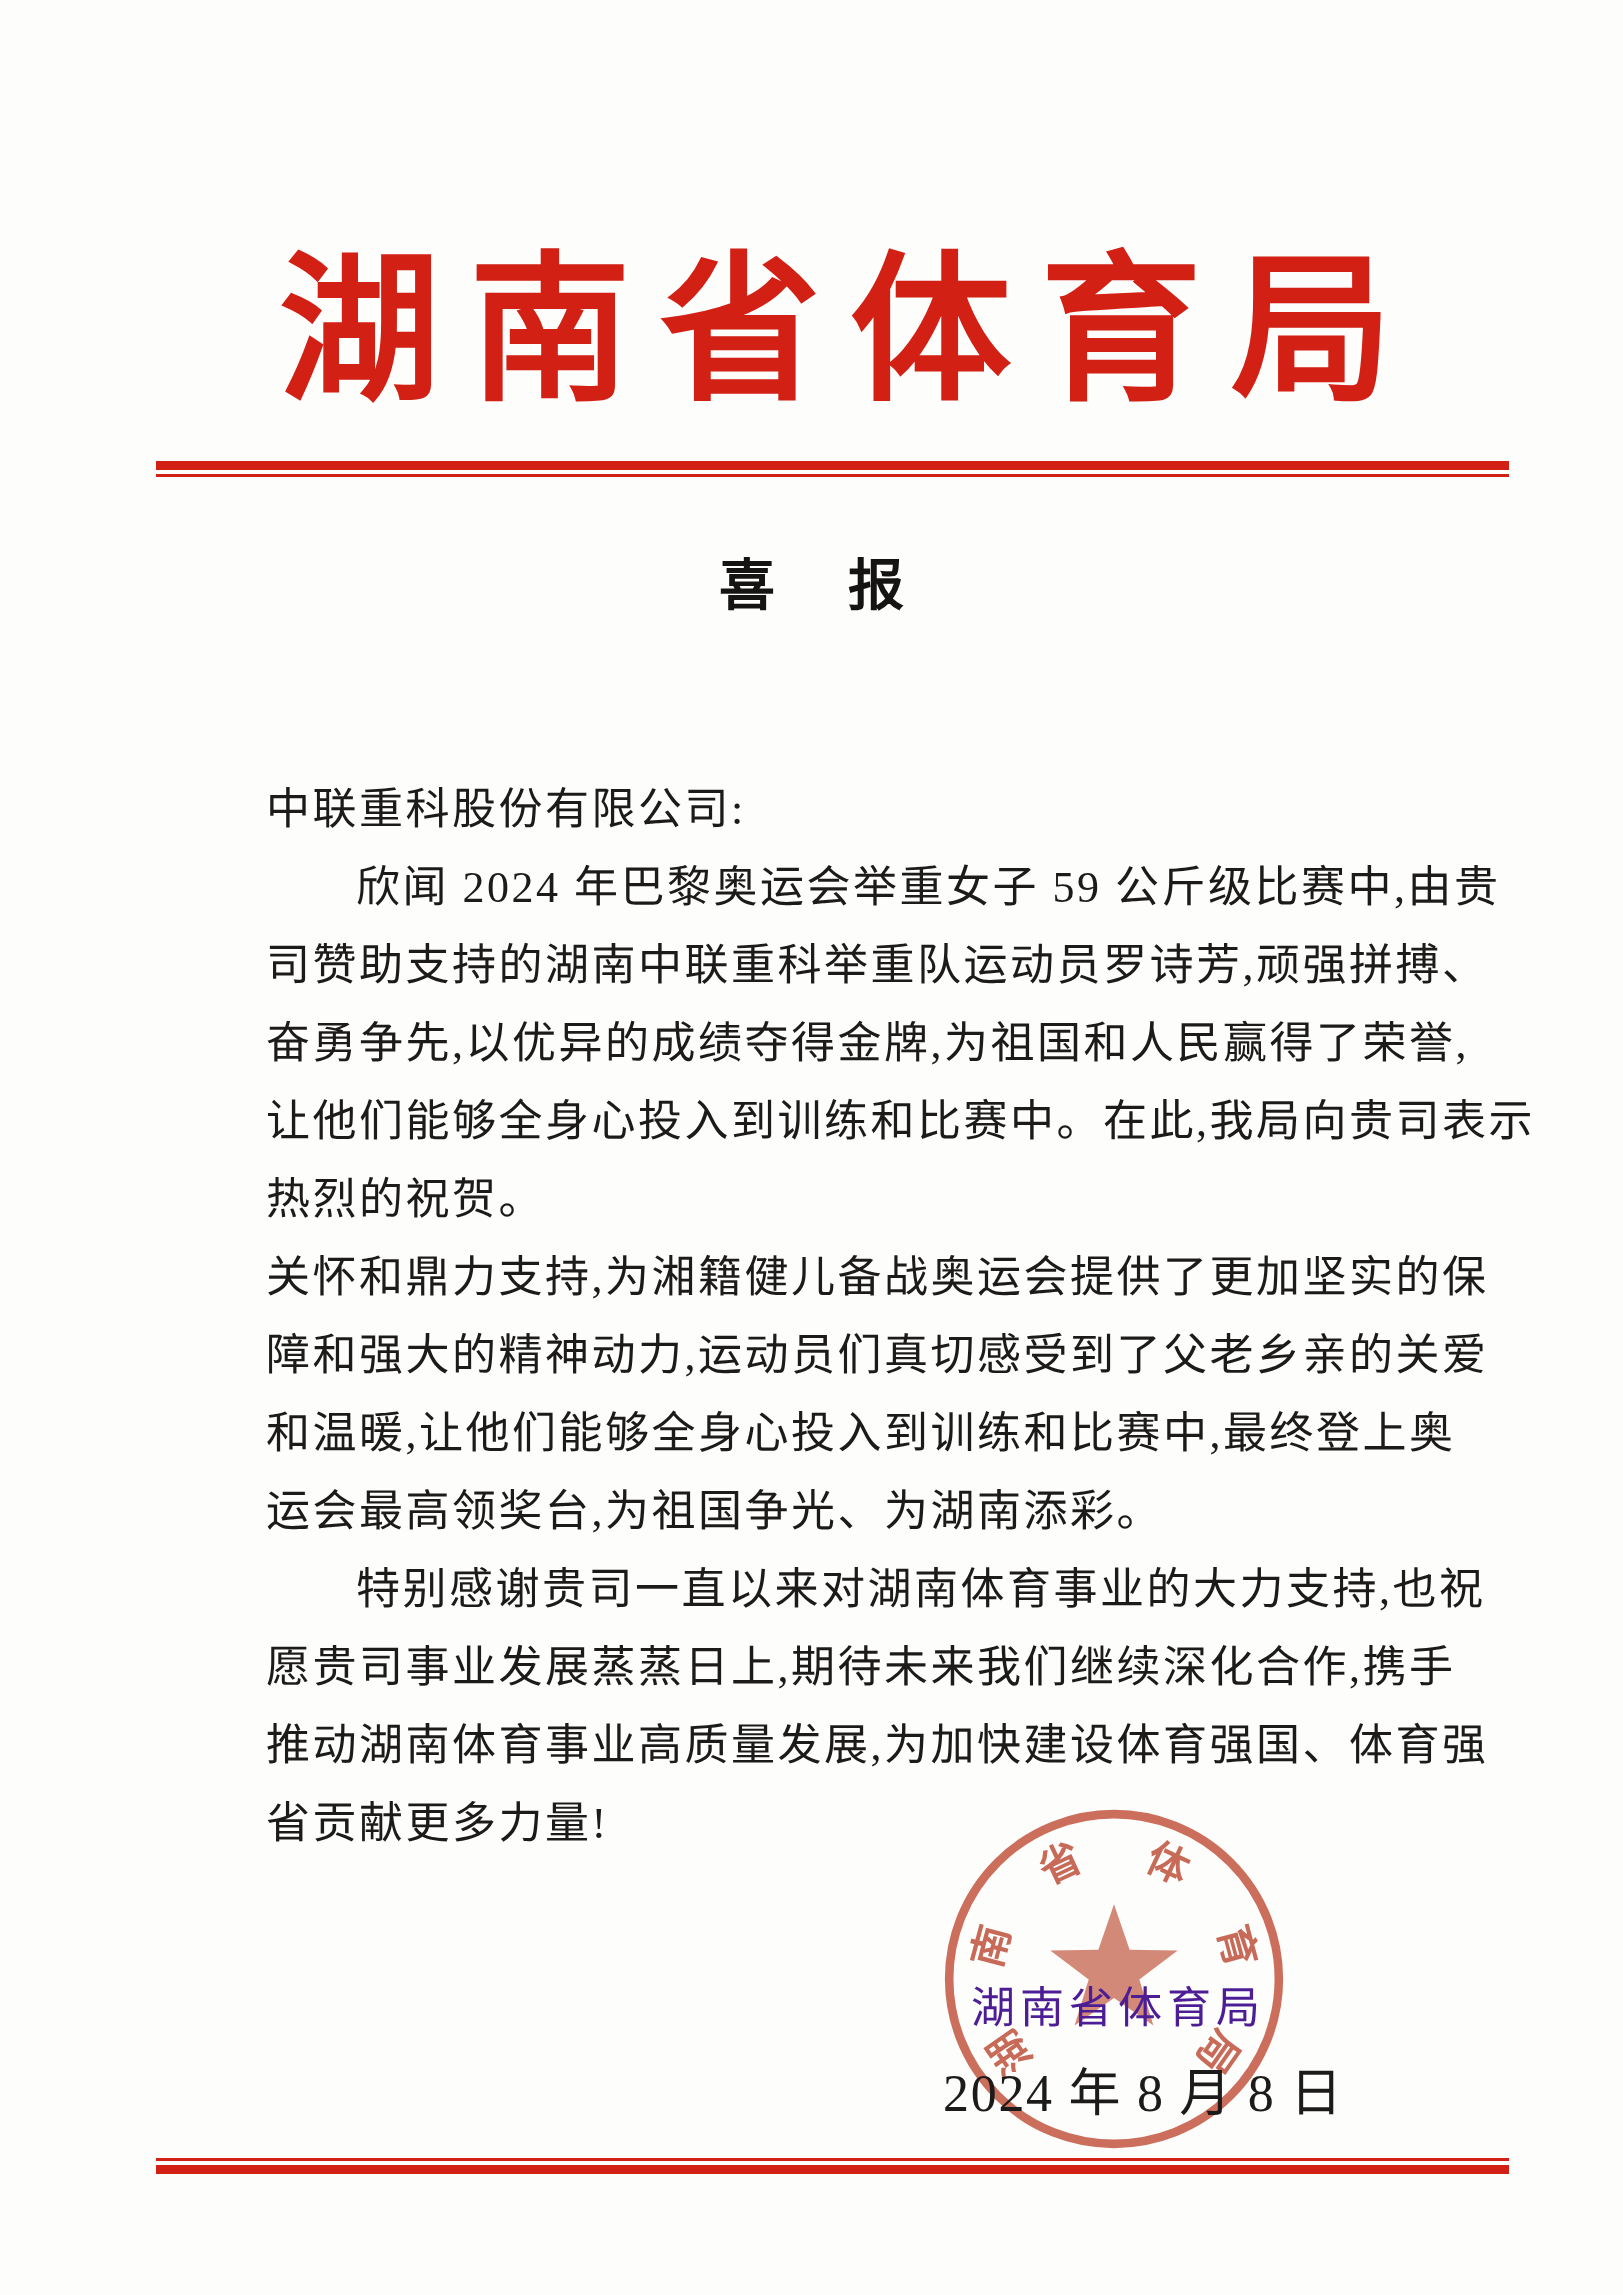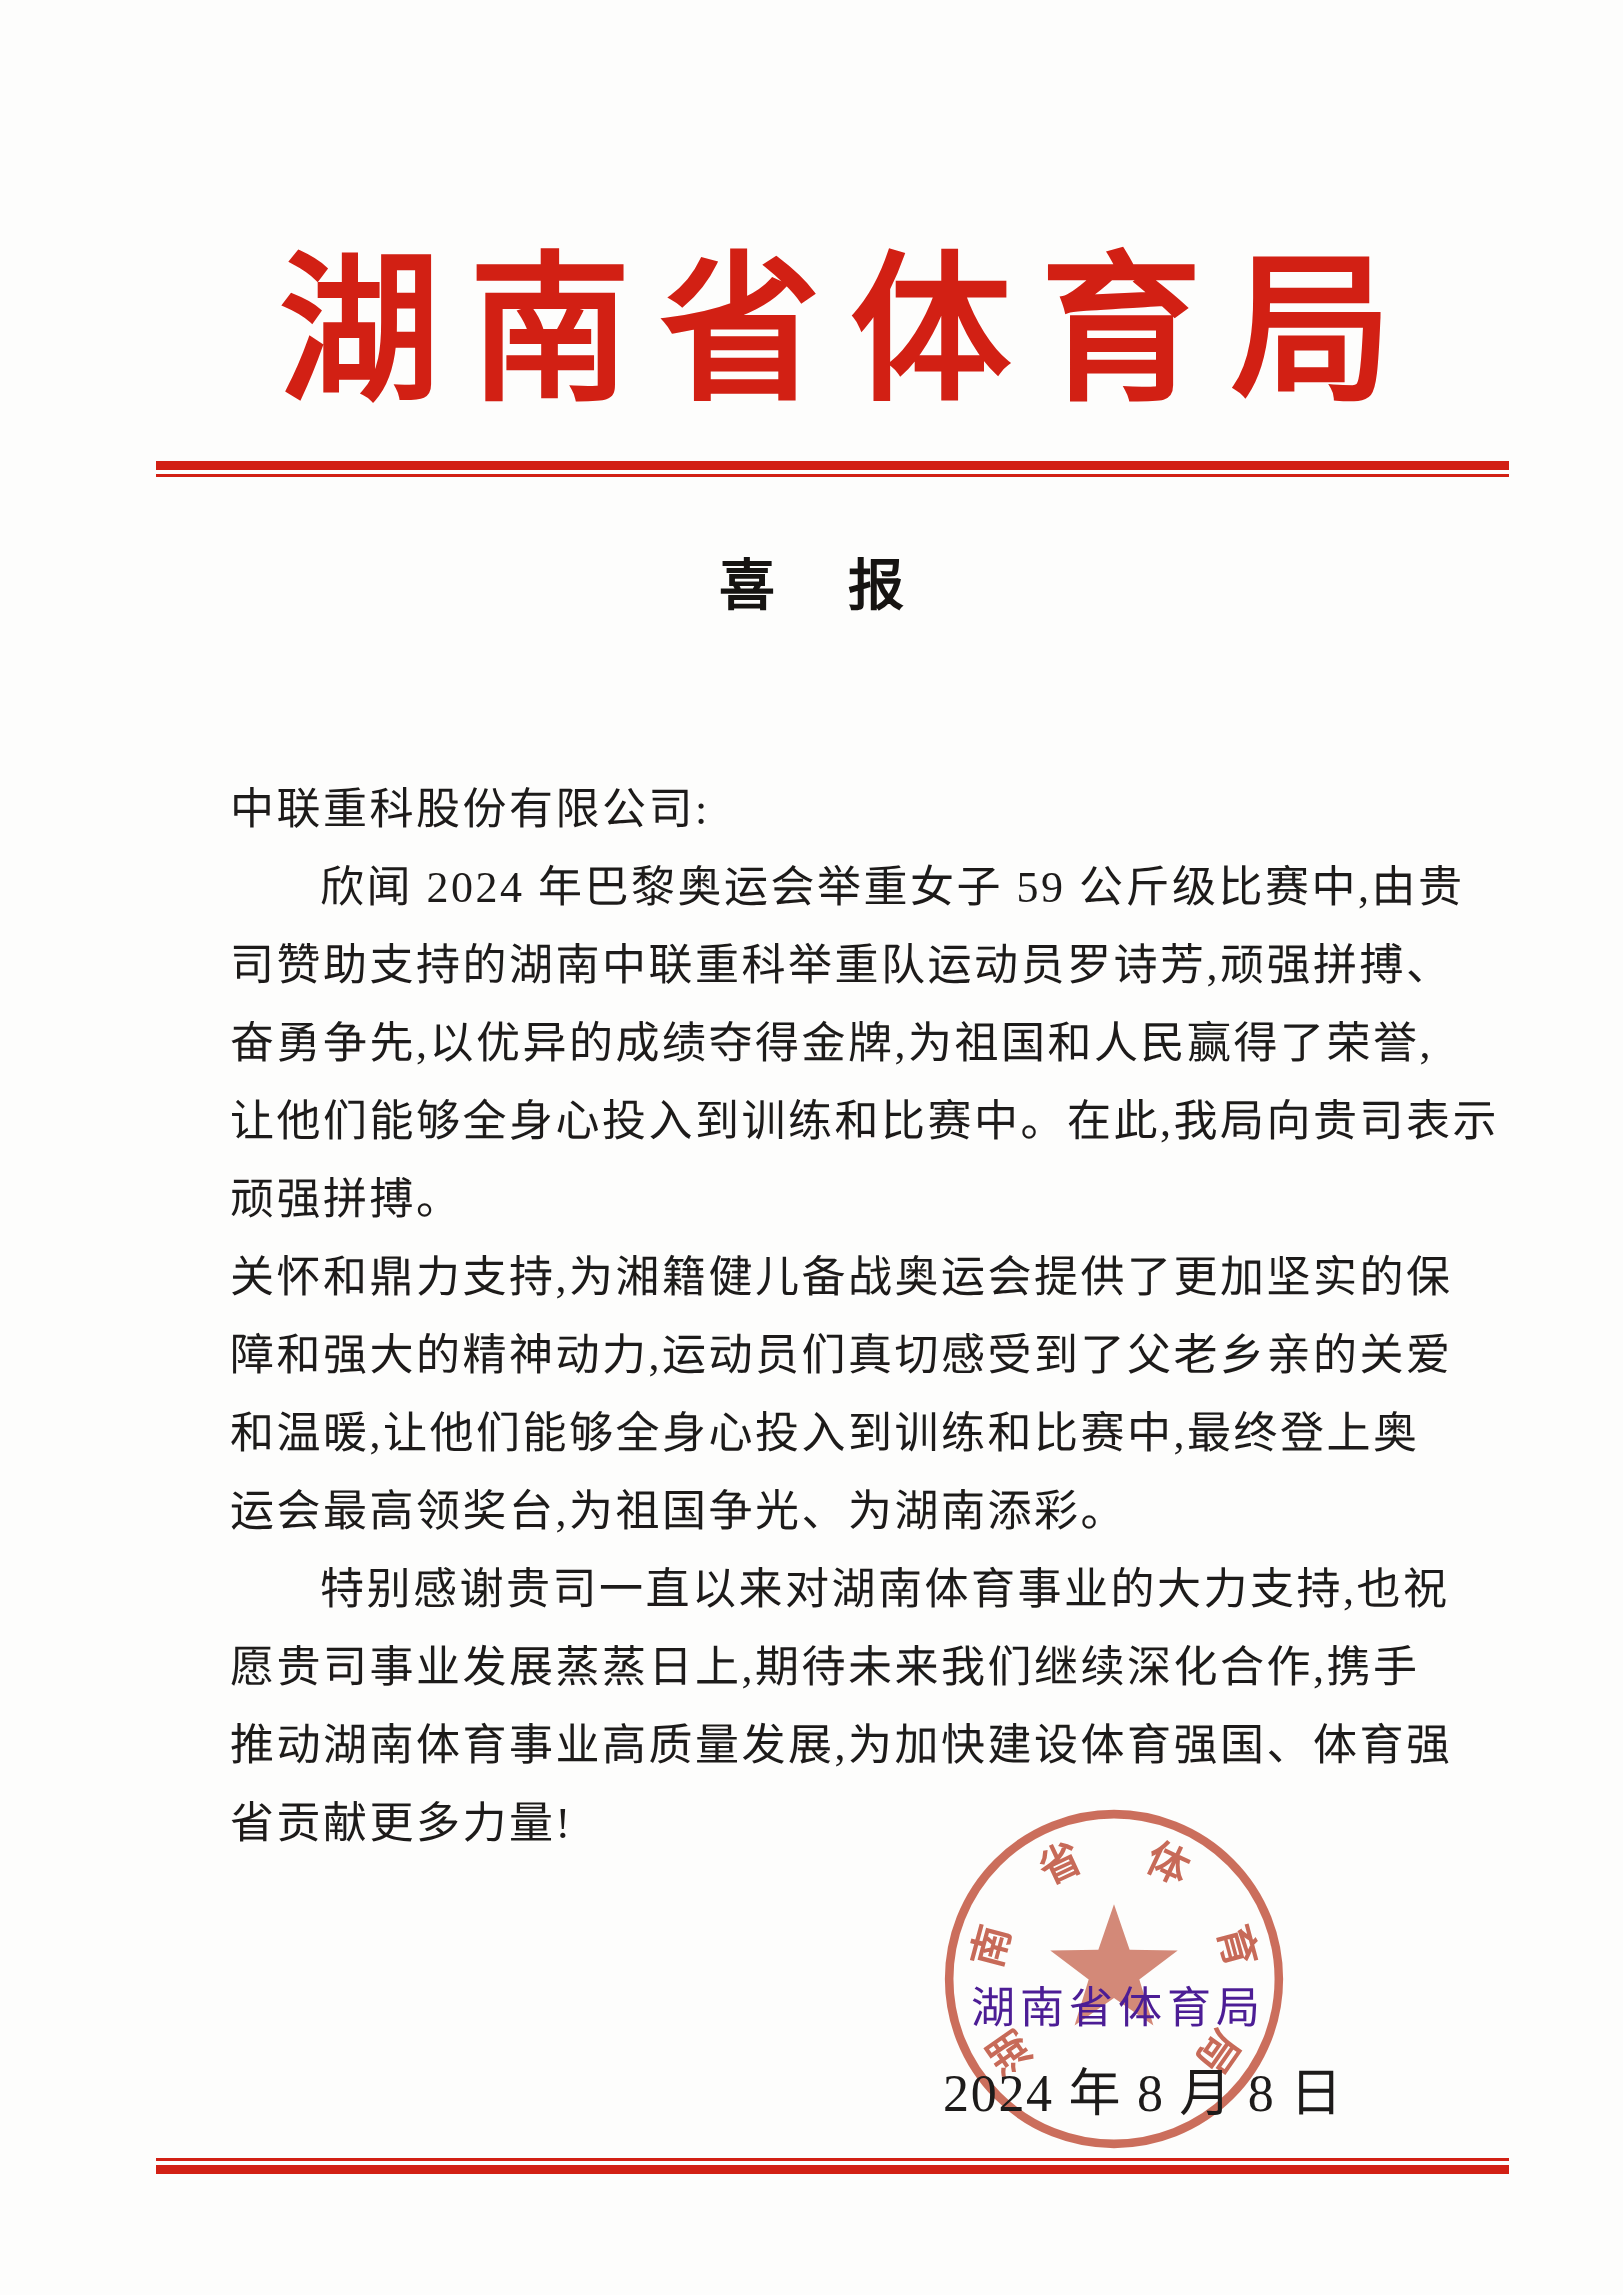--- a/index.html
+++ b/index.html
@@ -32,21 +32,21 @@
     position:absolute;left:0;top:551px;width:100%;
     display:flex;justify-content:center;gap:73px;
     font-size:56px;font-weight:bold;color:#161412;line-height:1.25;
   }
   
   .body-text{
     position:absolute;left:230px;top:771px;width:1177px;
     font-size:44px;line-height:78px;color:#1d1b1a;
     letter-spacing:2.5px;
   }
-  .line{height:78px;white-space:nowrap;}
+  .line{height:78px;white-space:nowrap;margin-left:36px;}
   .indent{padding-left:90px;}
   
   .sig-name{
     position:absolute;left:971px;top:1972px;z-index:3;
     font-size:44px;color:#4c1d95;letter-spacing:5px;white-space:nowrap;
   }
   .sig-date{
     position:absolute;left:943px;top:2051px;z-index:3;
     font-size:52px;color:#1d1b1a;letter-spacing:1.7px;white-space:nowrap;
   }
@@ -80,21 +80,21 @@
     <span>报</span>
   </div>
 
   <div class="body-text">
     <div class="line">中联重科股份有限公司:</div>
 
     <div class="line indent">欣闻 2024 年巴黎奥运会举重女子 59 公斤级比赛中,由贵</div>
     <div class="line">司赞助支持的湖南中联重科举重队运动员罗诗芳,顽强拼搏、</div>
     <div class="line">奋勇争先,以优异的成绩夺得金牌,为祖国和人民赢得了荣誉,</div>
     <div class="line">让他们能够全身心投入到训练和比赛中。在此,我局向贵司表示</div>
-    <div class="line">顽强拼搏。</div>
+    <div class="line">热烈的祝贺。</div>
 
     <div class="line">关怀和鼎力支持,为湘籍健儿备战奥运会提供了更加坚实的保</div>
     <div class="line">障和强大的精神动力,运动员们真切感受到了父老乡亲的关爱</div>
     <div class="line">和温暖,让他们能够全身心投入到训练和比赛中,最终登上奥</div>
     <div class="line">运会最高领奖台,为祖国争光、为湖南添彩。</div>
 
     <div class="line indent">特别感谢贵司一直以来对湖南体育事业的大力支持,也祝</div>
     <div class="line">愿贵司事业发展蒸蒸日上,期待未来我们继续深化合作,携手</div>
     <div class="line">推动湖南体育事业高质量发展,为加快建设体育强国、体育强</div>
     <div class="line">省贡献更多力量!</div>

